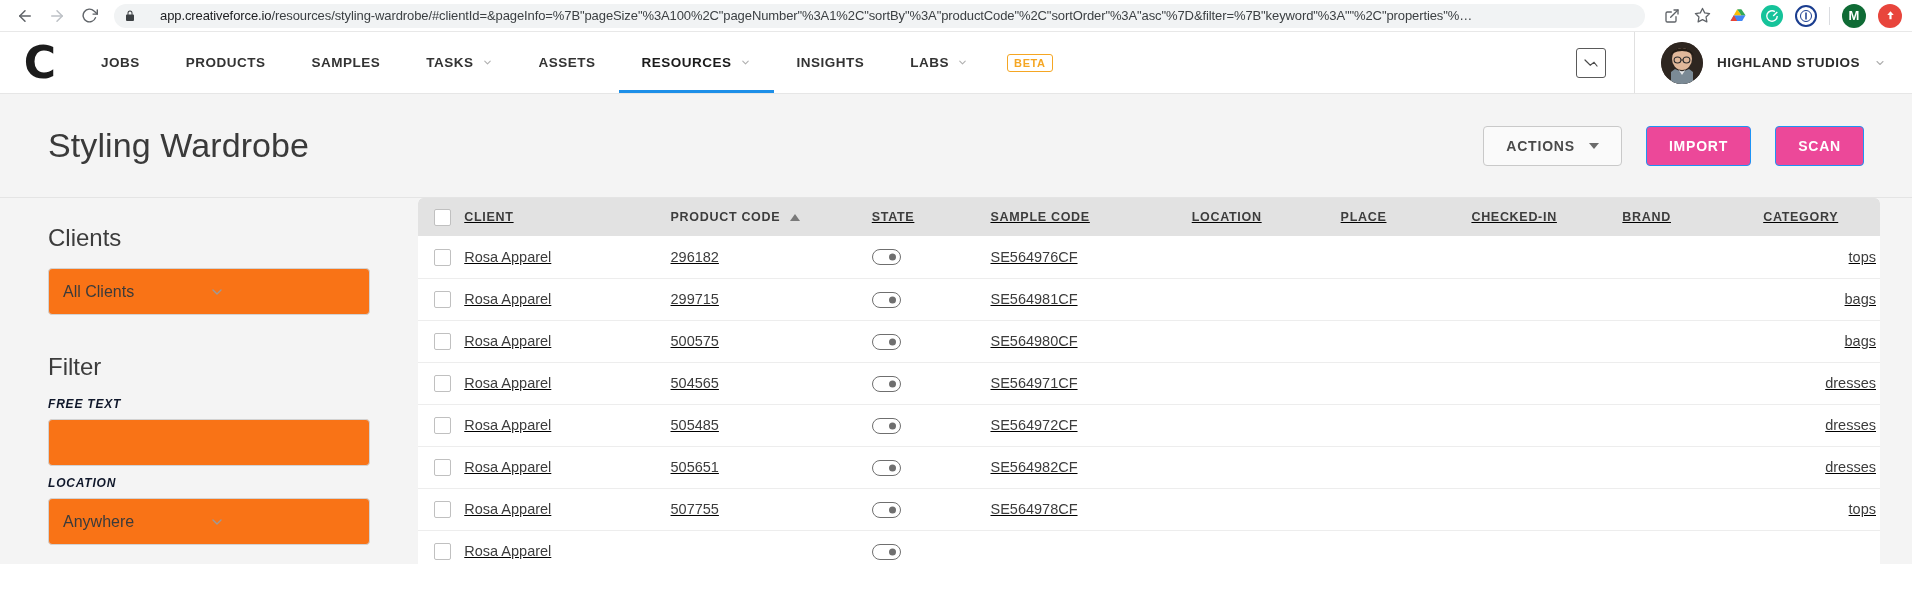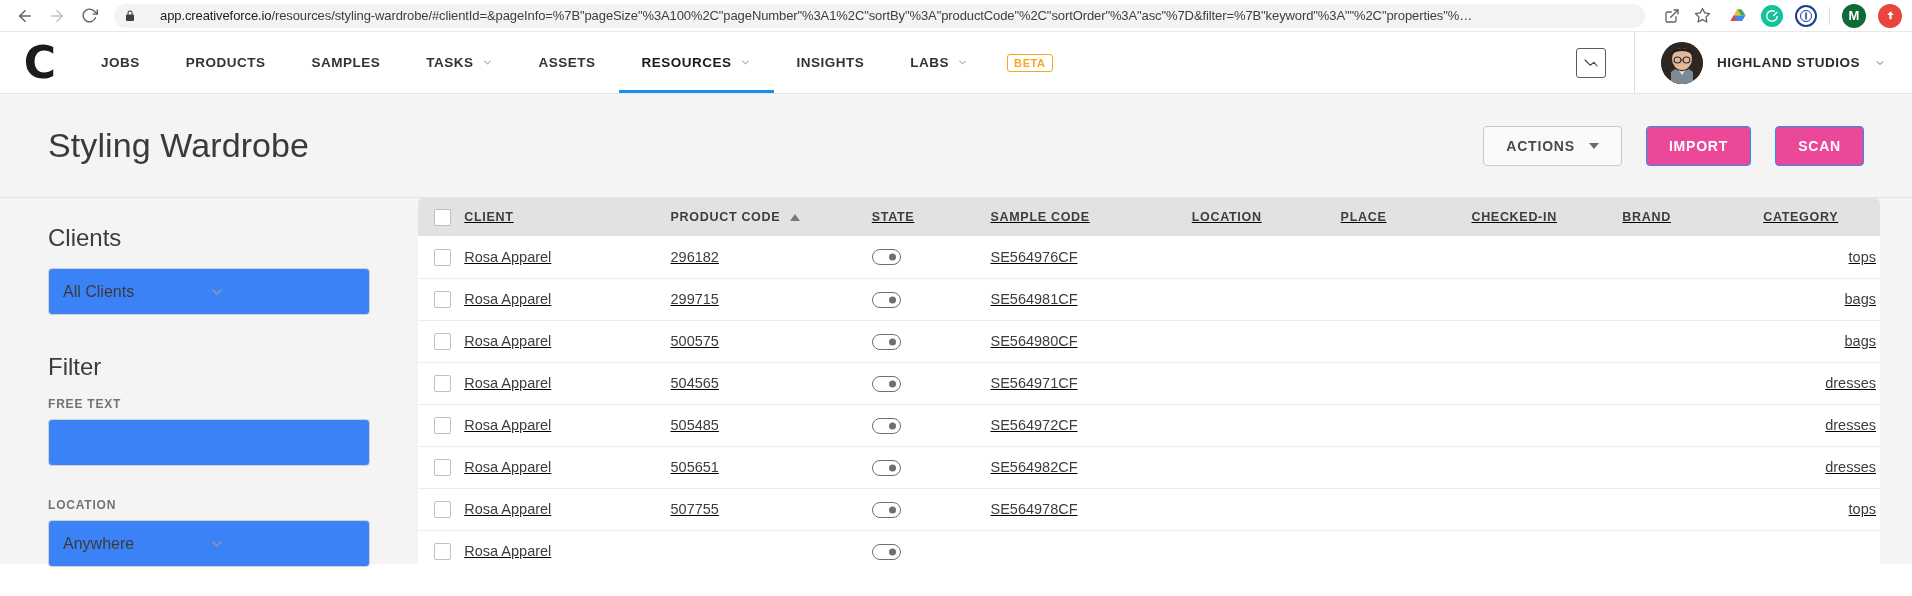--- a/index.html
+++ b/index.html
@@ -218,35 +218,36 @@
     font-size: 24px;
     color: #3c3c3c;
     font-weight: normal;
     margin-bottom: 16px;
   }
   .sb-heading.second { margin-top: 38px; }
   .sb-label {
     font-size: 12px;
     font-weight: bold;
     letter-spacing: 0.8px;
-    color: #737373;
+    color: #0f172a;
     margin-bottom: 8px;
+    font-style: italic;
   }
   .sb-select, .sb-input {
     width: 100%;
     height: 47px;
-    background: #3b82f6;
+    background: #f97316;
     border: 1px solid #d2d2d2;
     border-radius: 4px;
     display: flex;
     align-items: center;
     padding: 7px 14px;
     font-size: 16px;
     color: #3b3b3b;
-    margin-bottom: 32px;
+    margin-bottom: 10px;
     cursor: pointer;
   }
   .sb-select span { flex: 1; }
   .sb-input { cursor: text; }
   .sel-caret { color: #9a9a9a; display: flex; }
 
   
   .table-wrap {
     flex: 1;
     padding-right: 32px;

